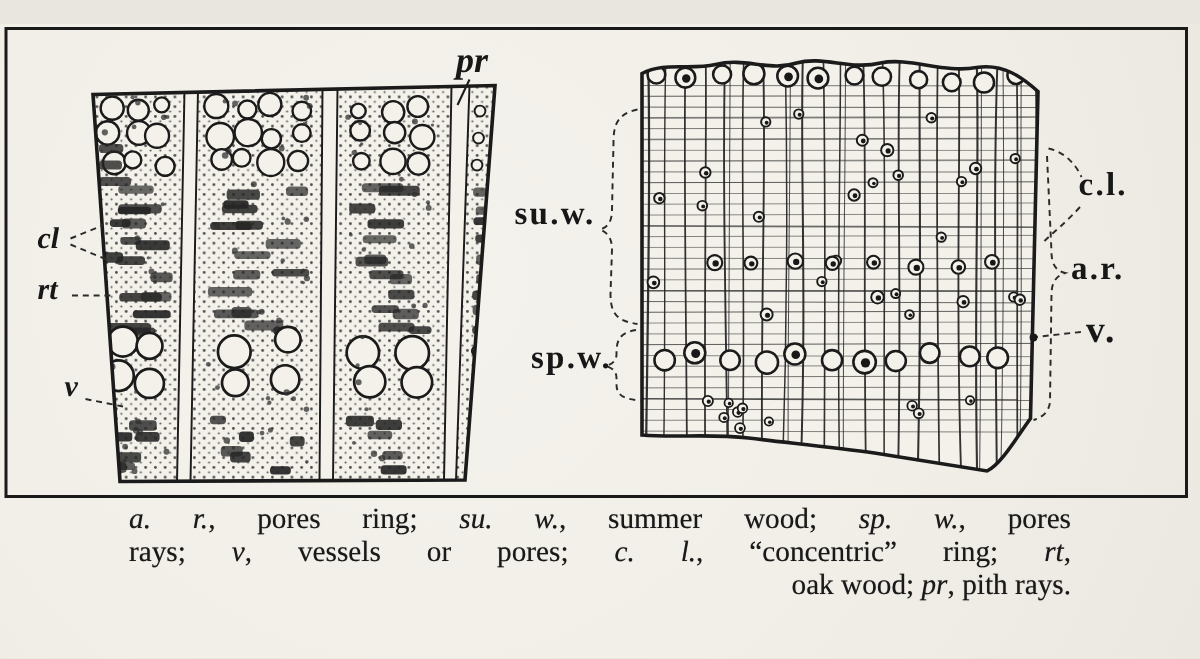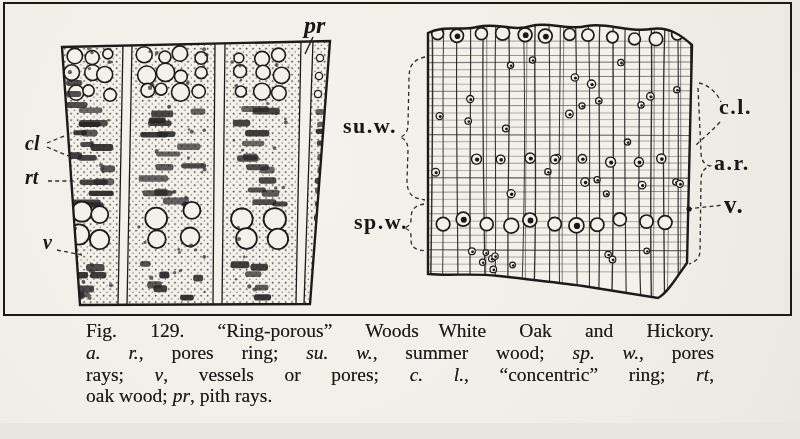--- a/index.html
+++ b/index.html
@@ -1,40 +1,40 @@
 <!DOCTYPE html>
 <html><head>
 <meta charset="utf-8">
 <style>
   html,body{margin:0;padding:0;background:#e8e6df;}
   .page{
     position:relative;width:800px;height:423px;overflow:hidden;
     background:radial-gradient(circle at 35% 40%, #f4f2ec 0%, #f1efe8 55%, #eae8e0 100%);
-    font-family:"Liberation Serif", serif; color:#1b1b1b;
+    font-family:"Liberation Serif", serif; color:#1b1b1b;margin-top:16px;
   }
   .frame{
     position:absolute;left:3px;top:2px;width:789px;height:314px;
     border:2.5px solid #1a1a1a;box-sizing:border-box;
   }
   .illus{position:absolute;}
   #oak{left:45px;top:30px;}
   #hick{left:410px;top:10px;}
   .leaders{position:absolute;left:0;top:0;}
   .solidline{stroke:#1d1d1d;stroke-width:1.4;fill:none;}
   .dashline{stroke:#2b2b2b;stroke-width:1.3;fill:none;stroke-dasharray:4 3.2;}
   .lbl{position:absolute;color:#171717;white-space:nowrap;}
   .lbl.script{font-style:italic;font-weight:700;font-size:20px;line-height:1;}
   .lbl.plain{font-weight:700;font-size:22px;line-height:1;letter-spacing:1.5px;}
   .caption{
     position:absolute;left:86px;top:320px;width:628px;
     font-size:19.5px;line-height:21.8px;color:#191919;
     text-shadow:0 0 0.5px rgba(20,20,20,0.55);
   }
   .cap-line.just{text-align:justify;text-align-last:justify;}
-  .cap-line.center{text-align:left;}
+  .cap-line.center{text-align:right;}
   .it{font-style:italic;}
 </style>
 </head>
 <body>
 
 <div class="page">
 
   <div class="frame">
 
     <svg id="oak" class="illus" width="295" height="280" viewBox="0 0 295 280">
@@ -470,19 +470,18 @@
     <span class="lbl script" style="left:20px;top:163px">rt</span>
     <span class="lbl script" style="left:38px;top:228px">v</span>
     <span class="lbl plain" style="left:338px;top:111px">su.w.</span>
     <span class="lbl plain" style="left:349px;top:207px">sp.w.</span>
     <span class="lbl plain" style="left:714px;top:92px">c.l.</span>
     <span class="lbl plain" style="left:709px;top:148px">a.r.</span>
     <span class="lbl plain" style="left:719px;top:188px;font-size:25px">v.</span>
   </div>
 
   <figcaption class="caption">
-    <div class="cap-line just"><span>Fig. 129. “Ring-porous” Woods White Oak and Hickory.</span></div>
     <div class="cap-line just"><span class="it">a. r.</span><span>, pores ring; </span><span class="it">su. w.</span><span>, summer wood; </span><span class="it">sp. w.</span><span>, pores</span></div>
     <div class="cap-line just"><span>rays; </span><span class="it">v</span><span>, vessels or pores; </span><span class="it">c. l.</span><span>, “concentric” ring; </span><span class="it">rt</span><span>,</span></div>
     <div class="cap-line center"><span>oak wood; </span><span class="it">pr</span><span>, pith rays.</span></div>
   </figcaption>
 
 </div>
 
 </body></html>

